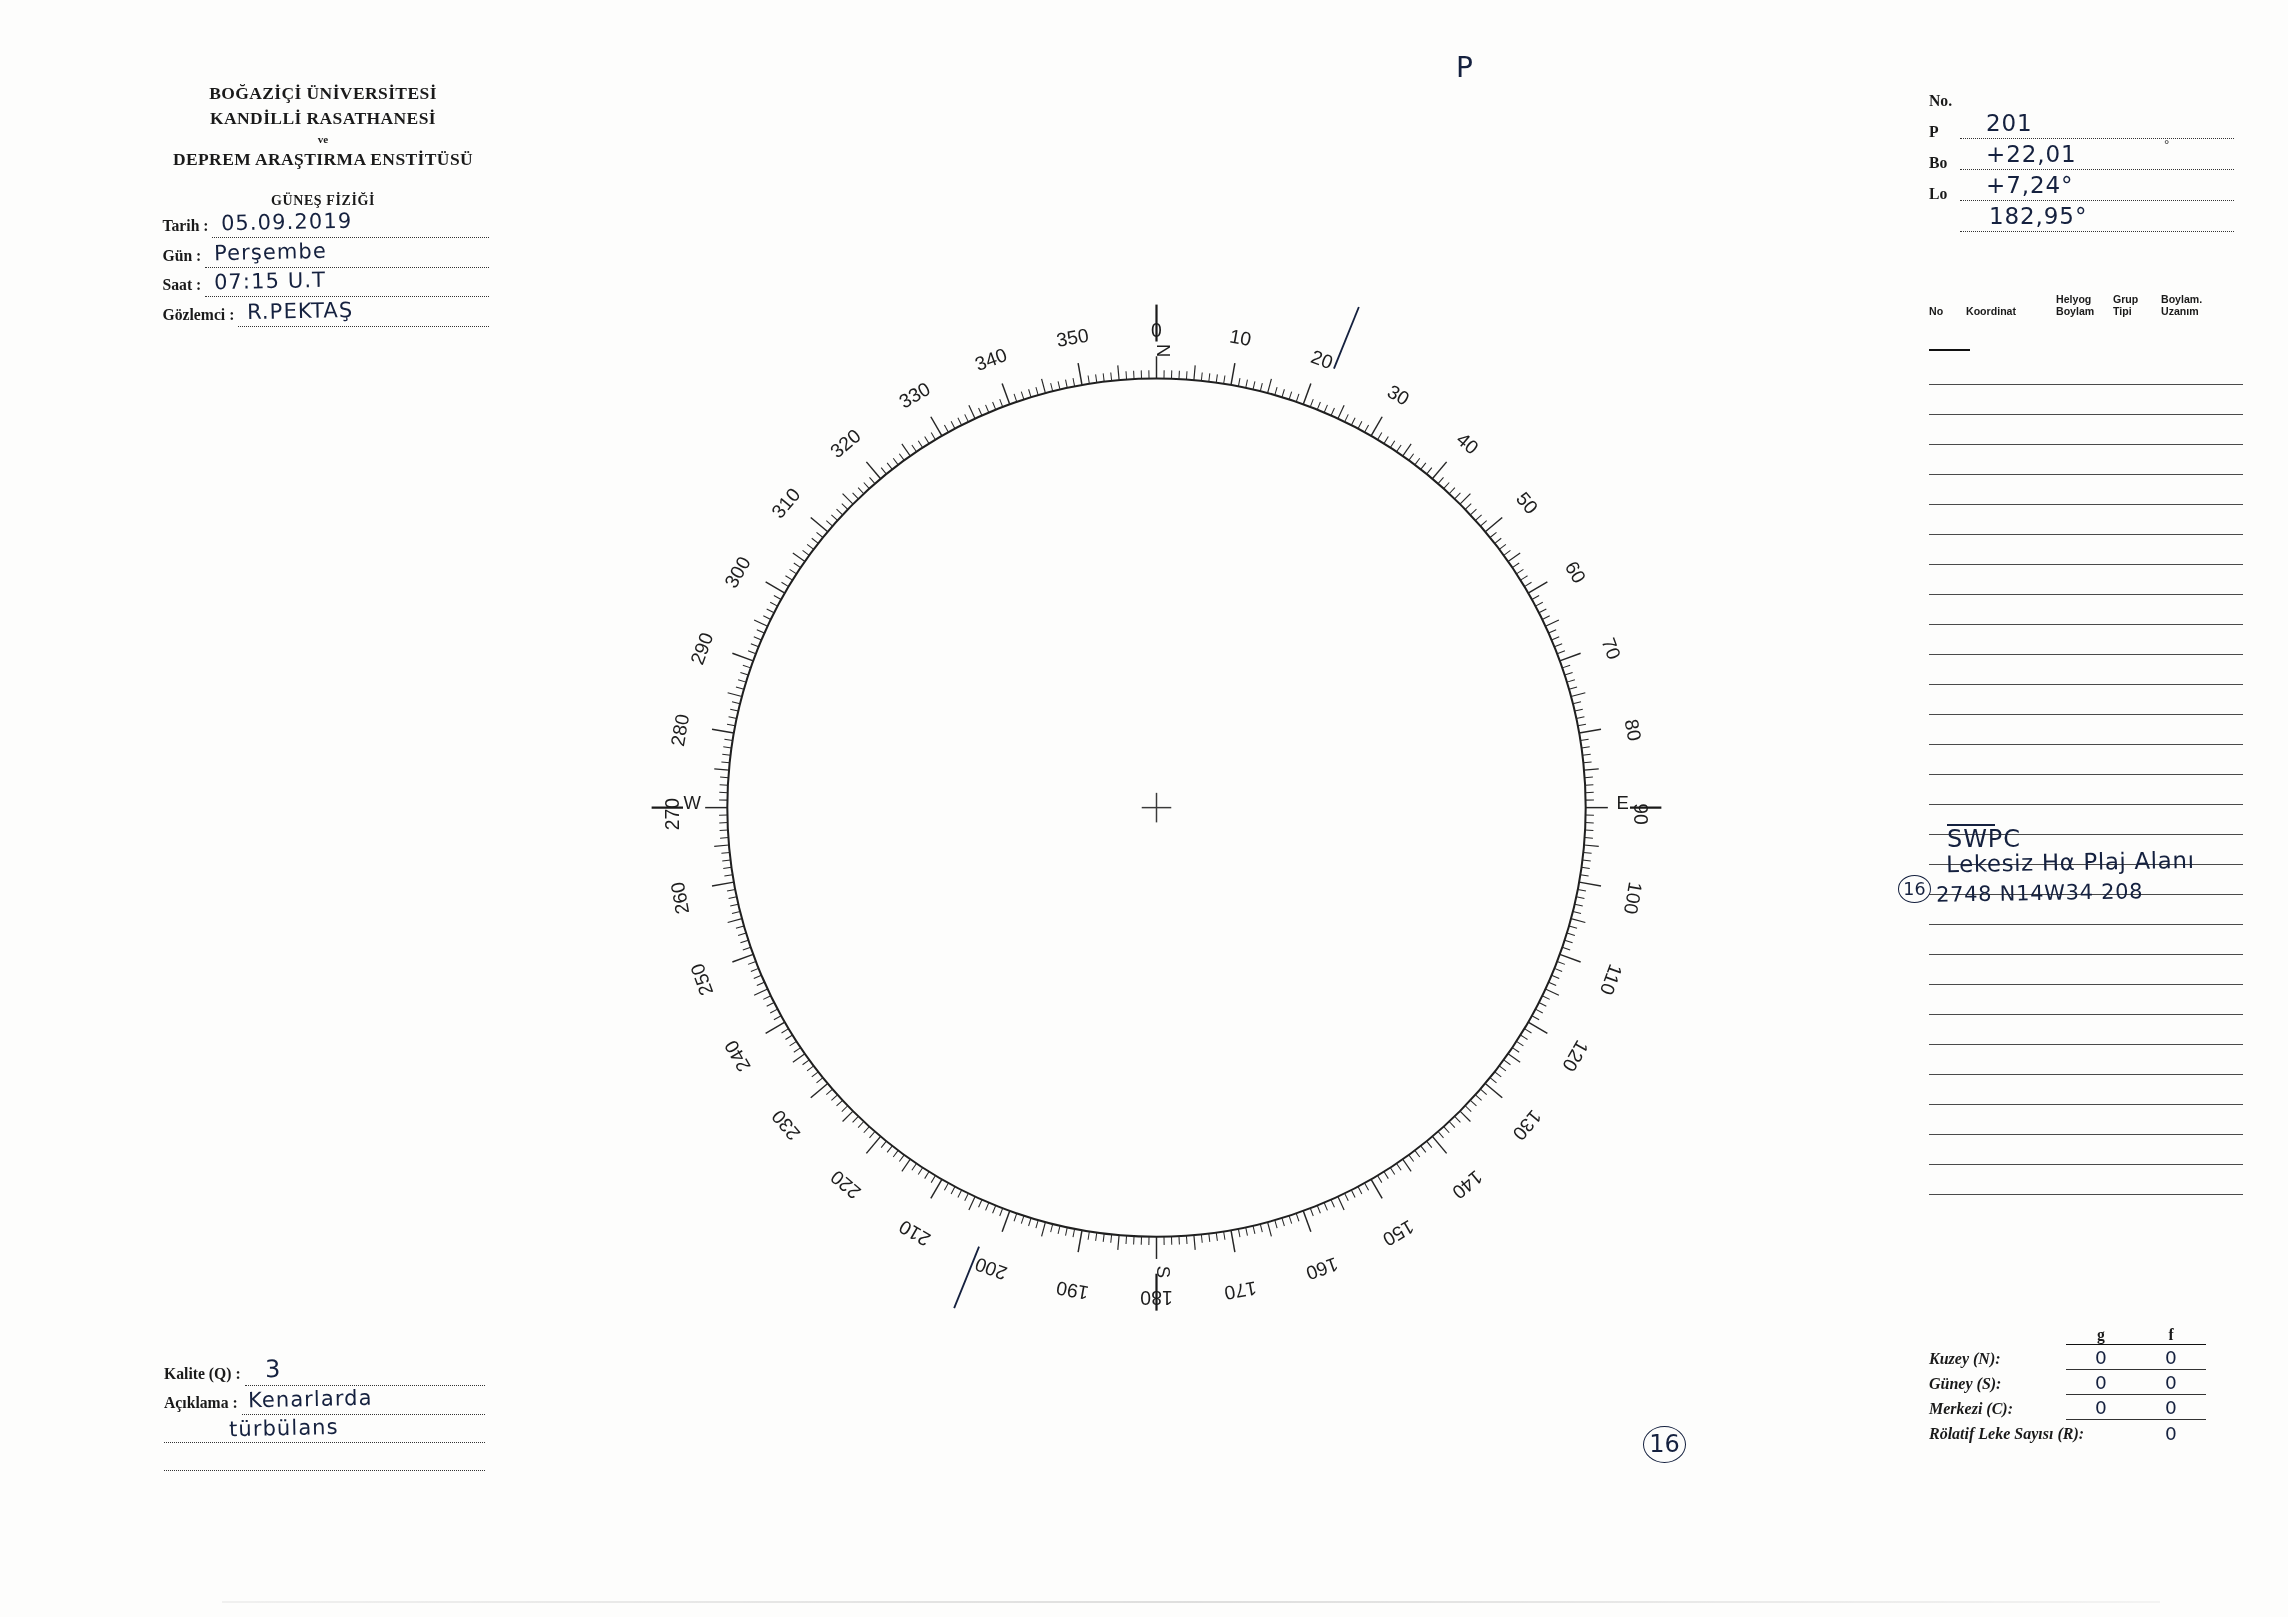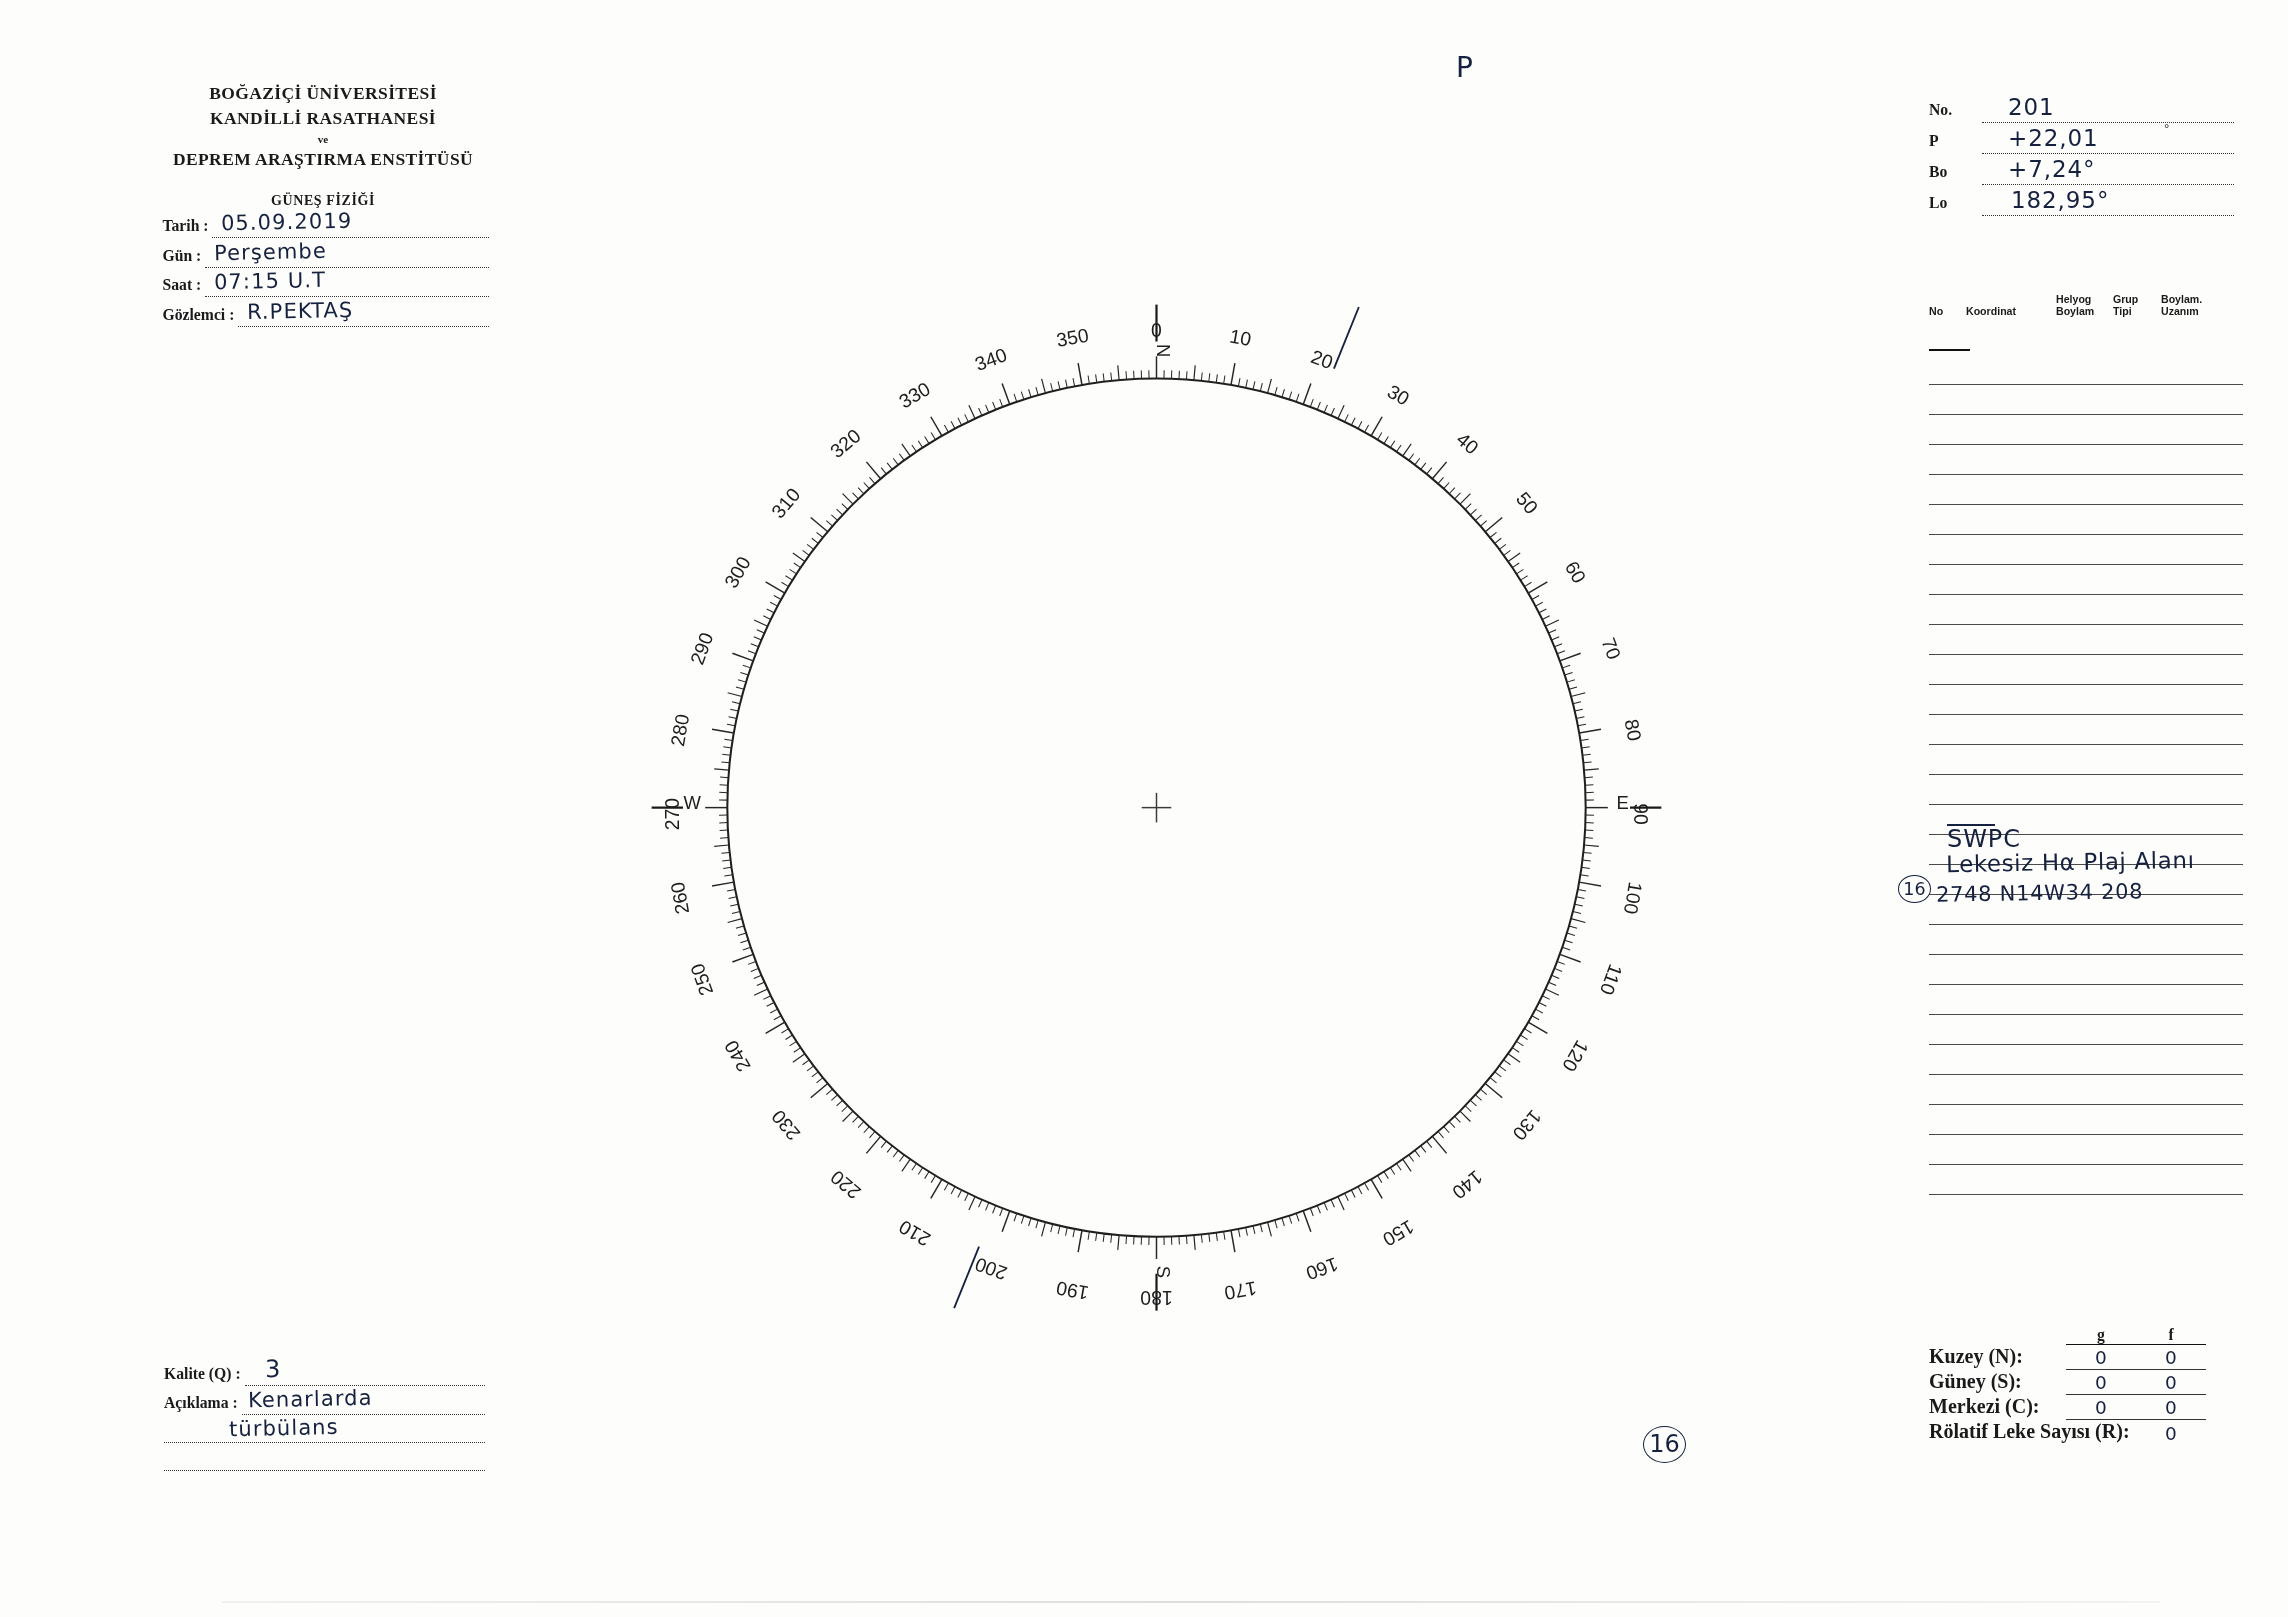--- a/index.html
+++ b/index.html
@@ -120,24 +120,22 @@
 
   
   .right-panel {
     position: absolute;
     left: 1929px;
     top: 92px;
     width: 305px;
   }
   .rp-row {
     display: flex;
-    align-items: flex-end;
     height: 31px;
     position: relative;
-    gap: 22px;
   }
   .rp-label {
     font-weight: bold;
     font-size: 15.7px;
     width: 31px;
     white-space: nowrap;
     padding-bottom: 3.7px;
   }
   .rp-dots {
     flex: 1;
@@ -213,23 +211,24 @@
     text-decoration: none;
   }
   .gf-row {
     display: flex;
     align-items: flex-end;
     height: 25px;
   }
   .gf-name {
     width: 137px;
     font-weight: bold;
-    font-size: 20px;
+    font-size: 16px;
     white-space: nowrap;
     padding-bottom: 1.8px;
+    font-style: italic;
   }
   .gf-cell {
     width: 70px;
     text-align: center;
     border-bottom: 1.4px solid #333;
     height: 21px;
     position: relative;
   }
   .gf-val {
     font-family: "DejaVu Sans", sans-serif;

